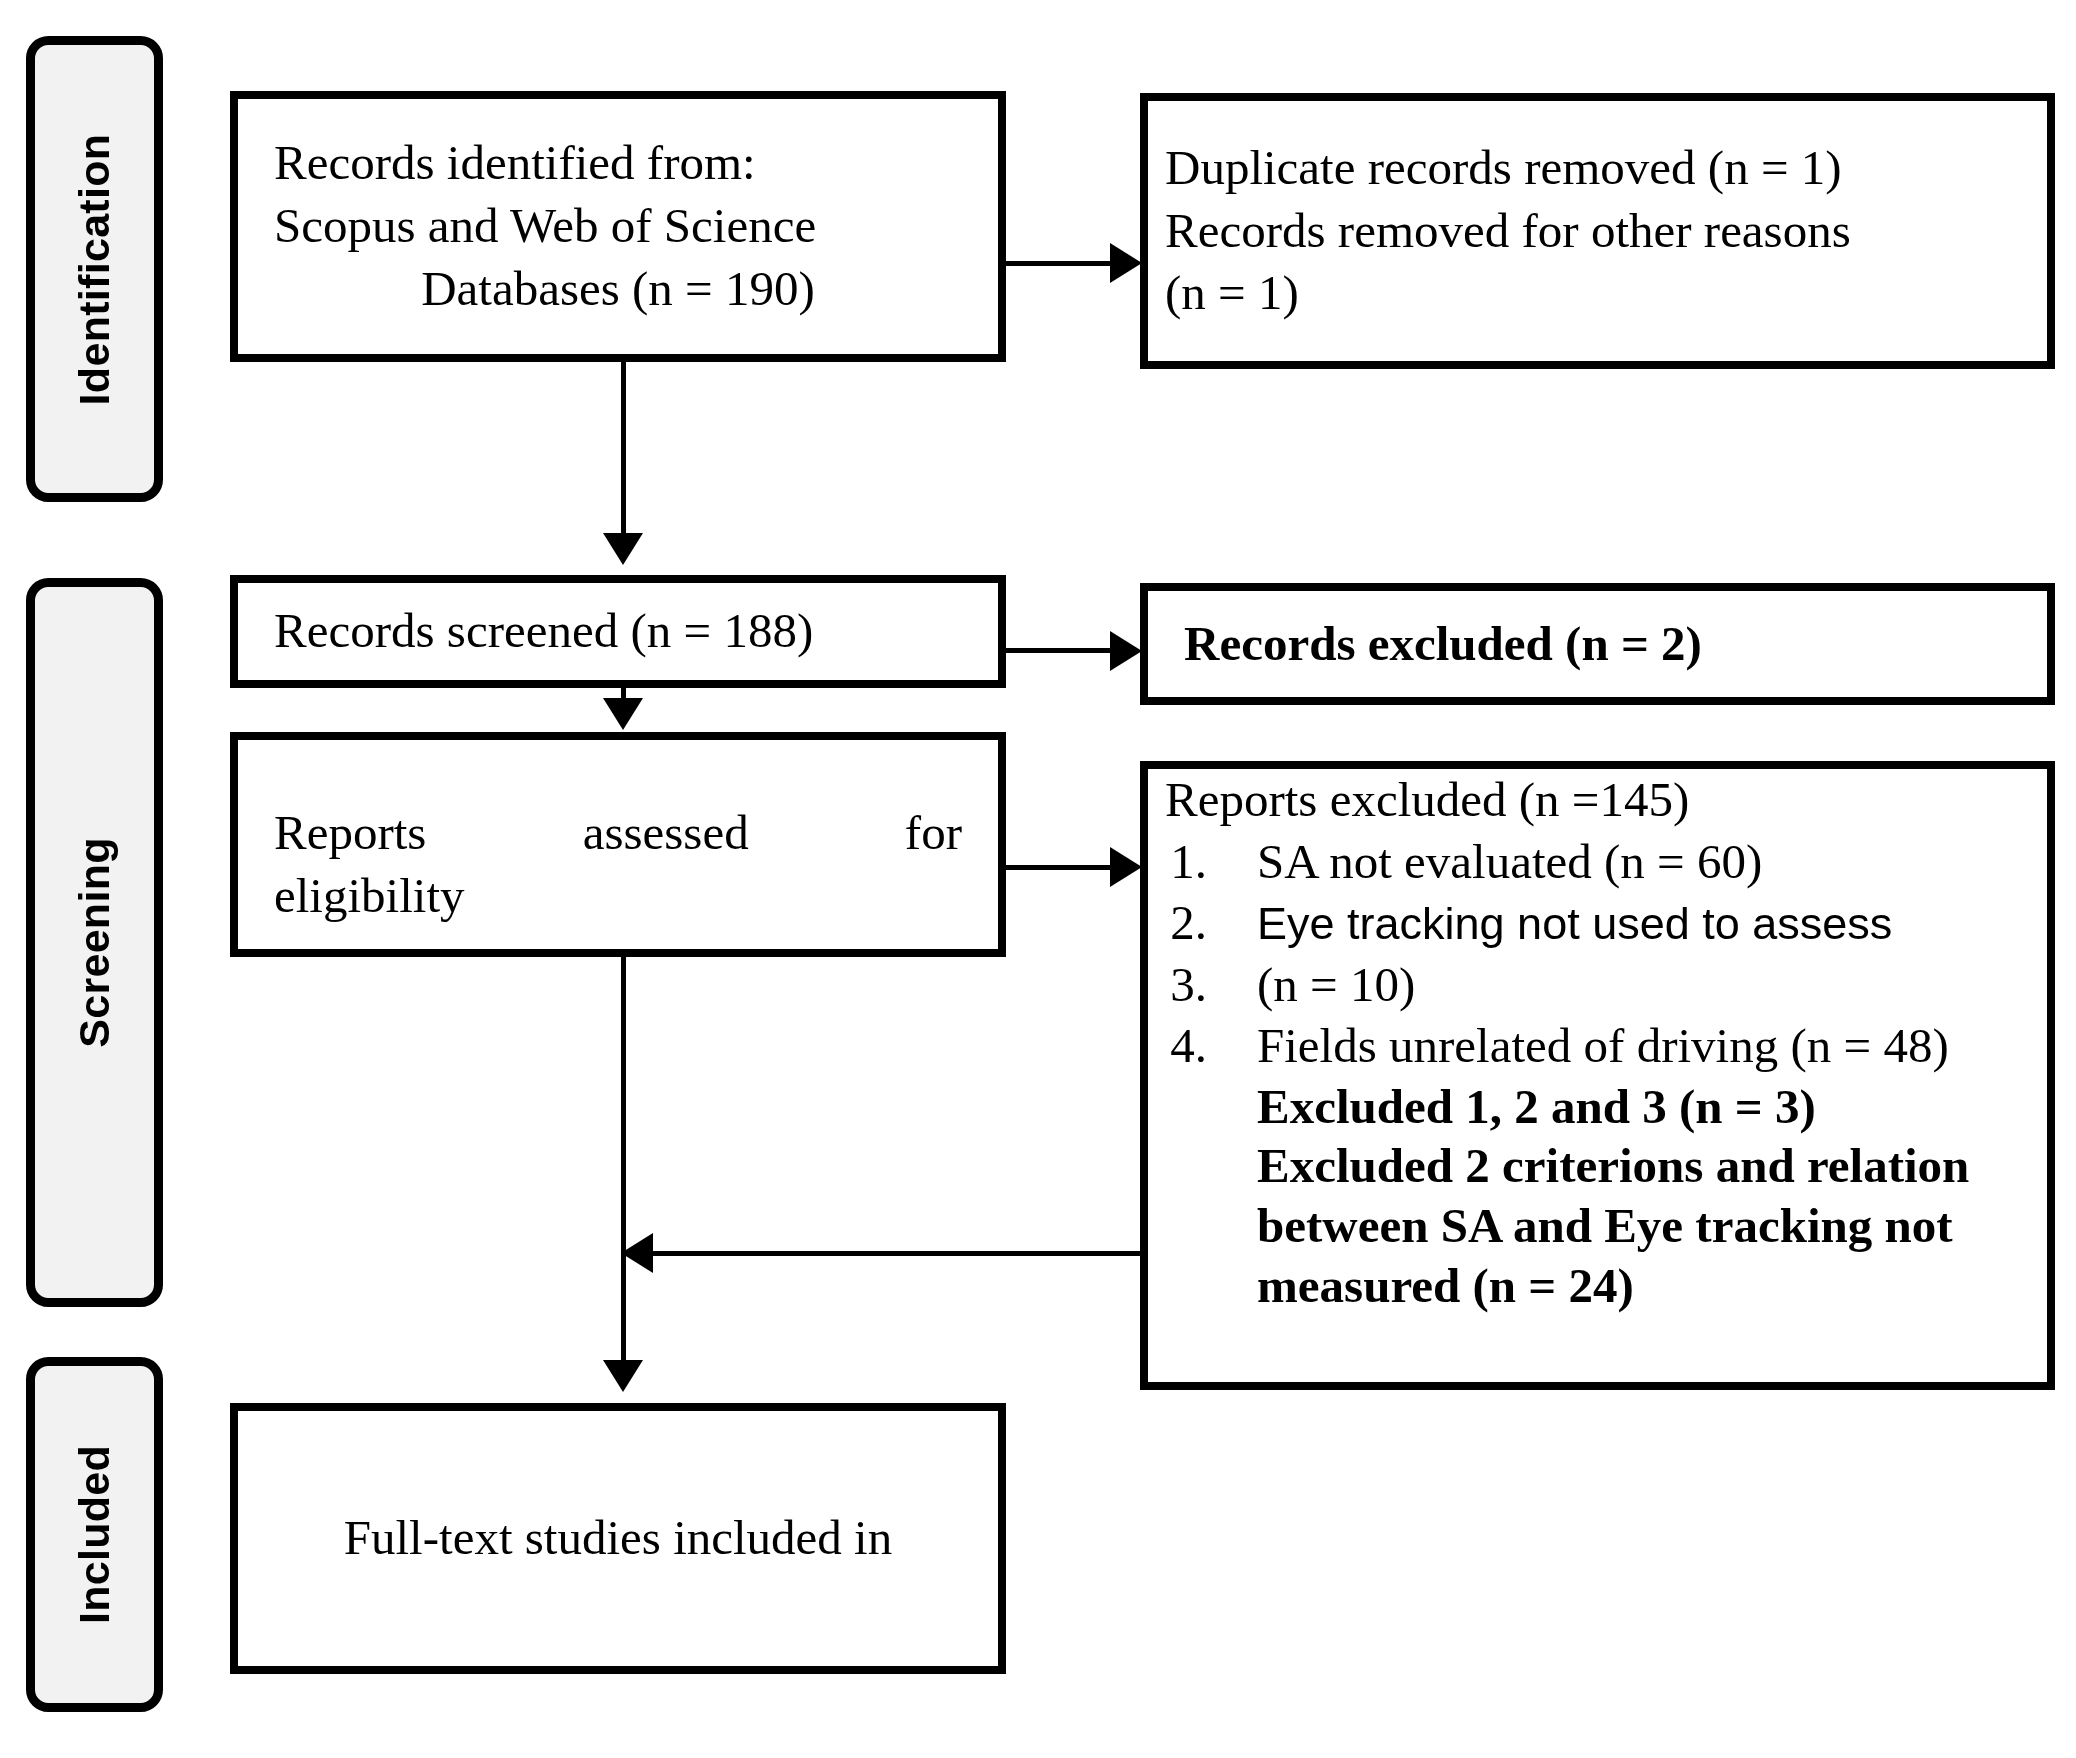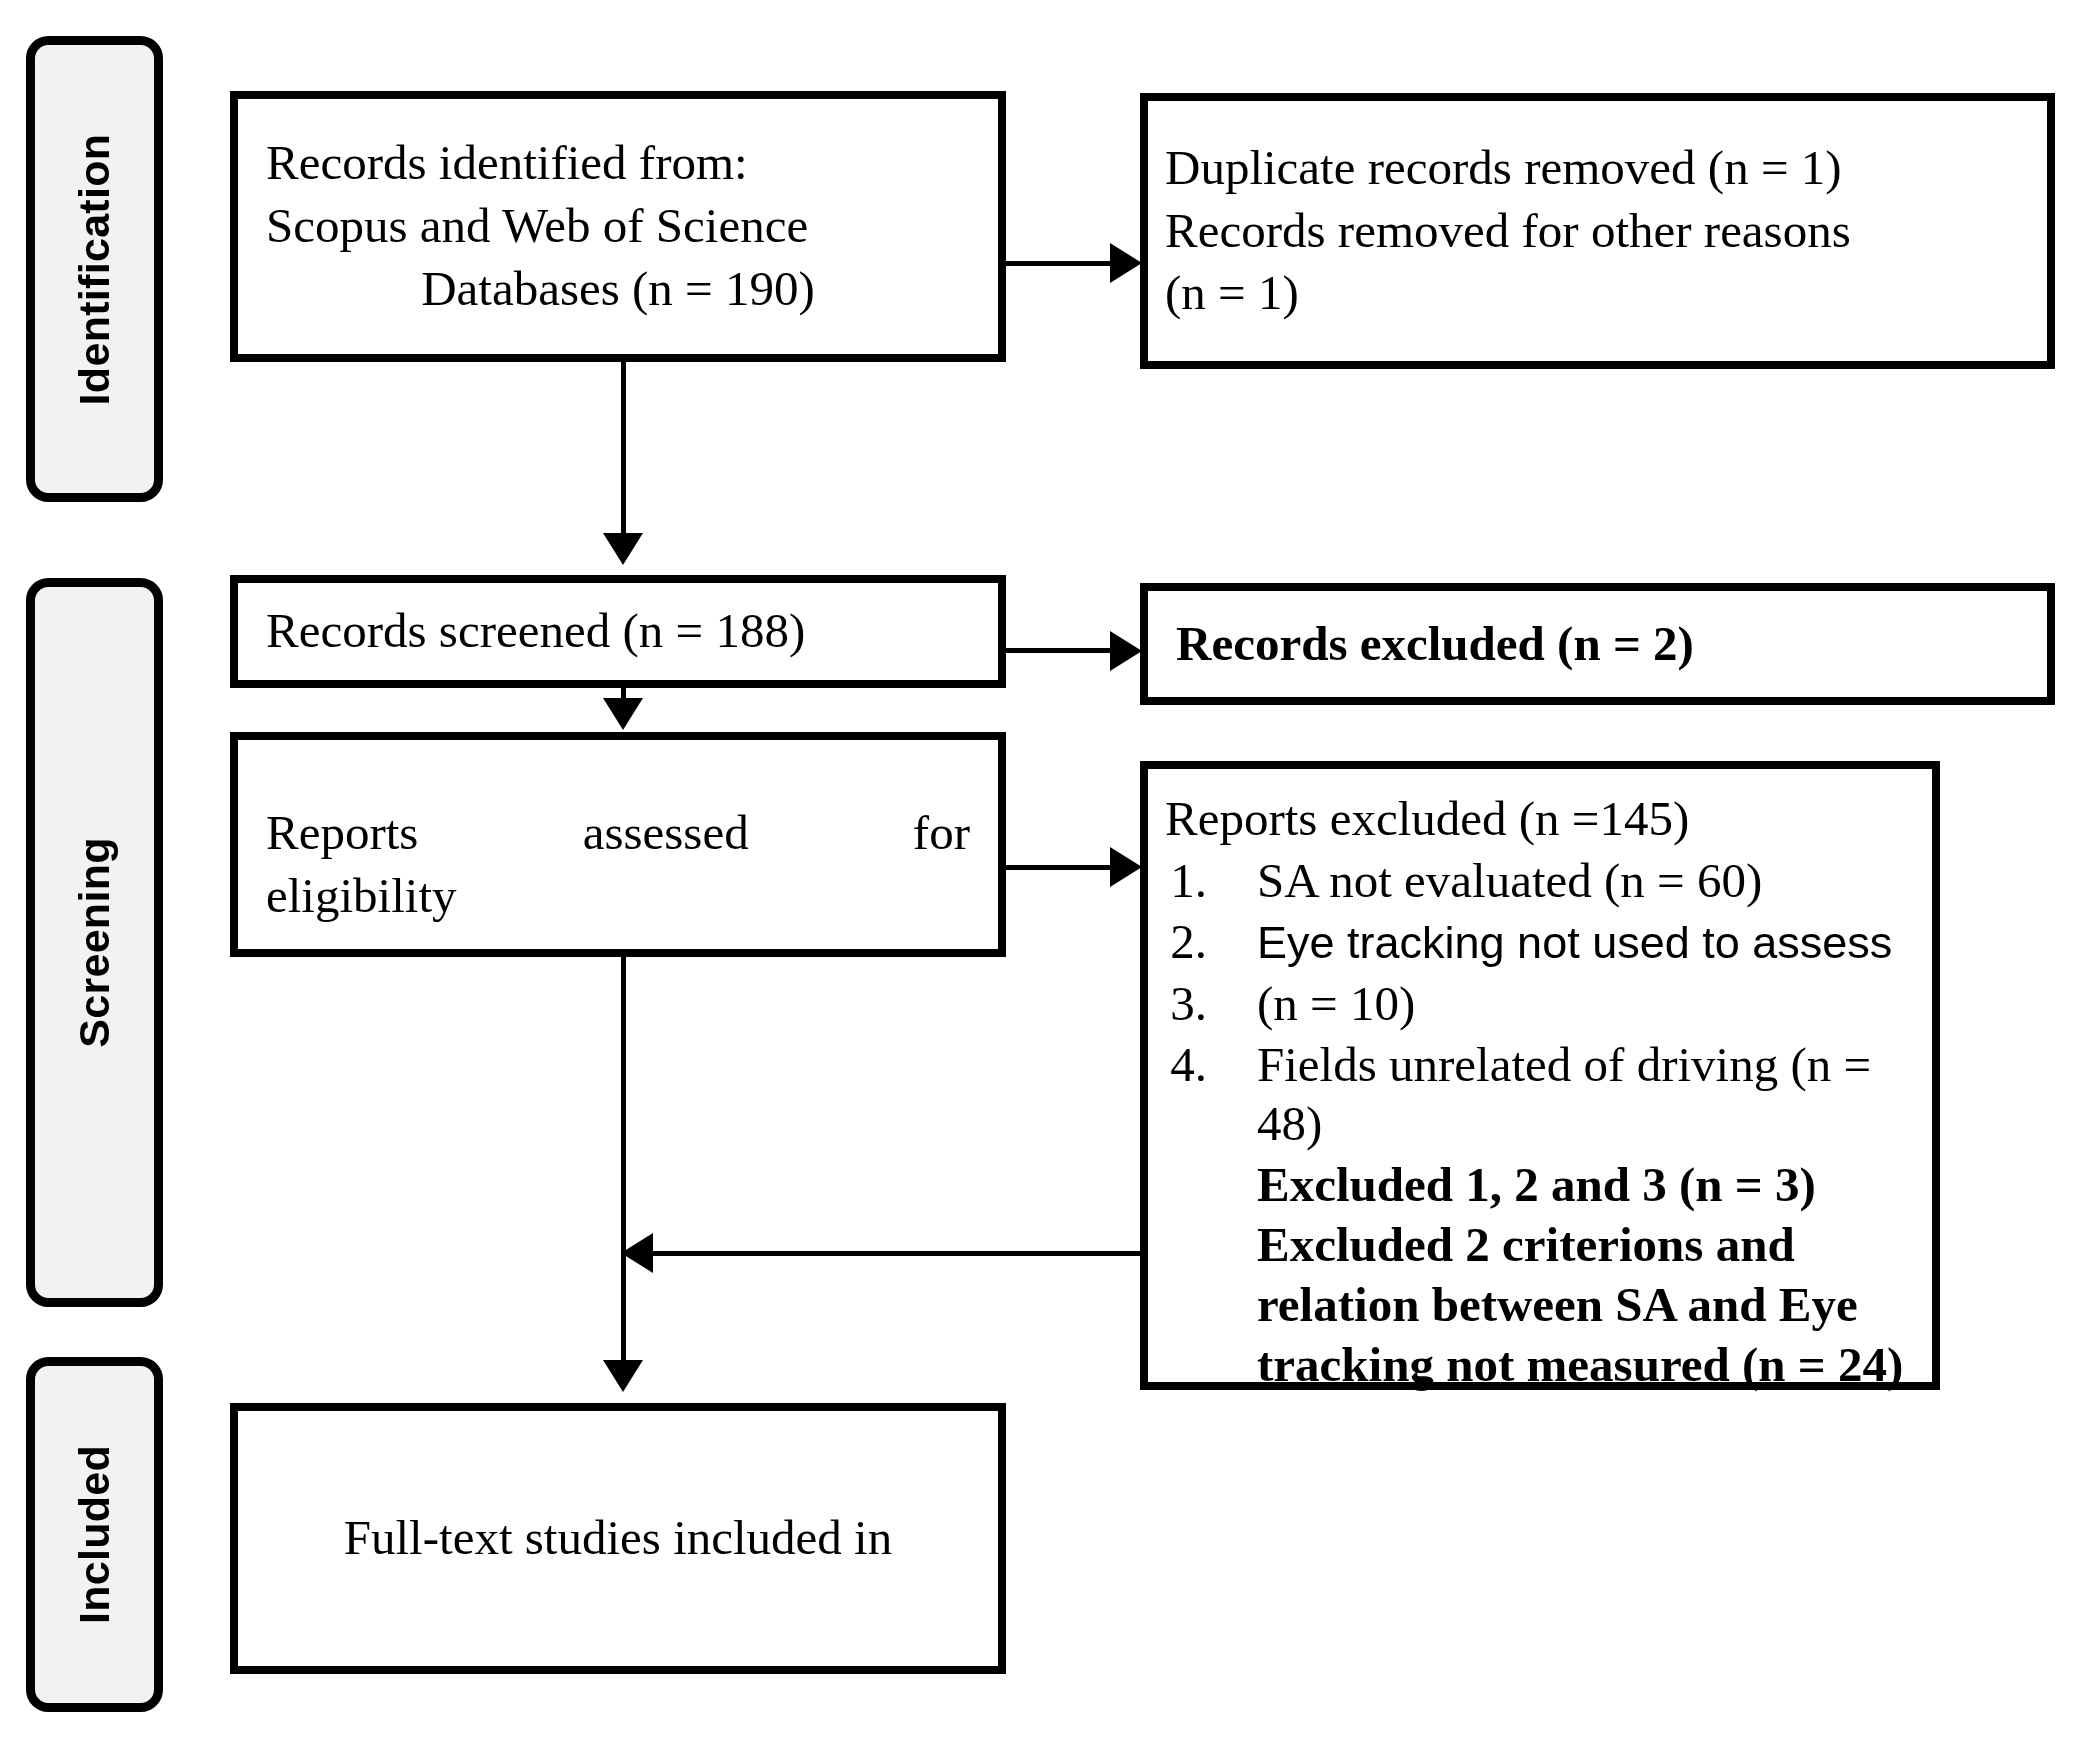--- a/index.html
+++ b/index.html
@@ -31,21 +31,21 @@
     color:#000000;
     line-height:1;
   }
 
   
   .flow-box{
     position:absolute;
     background:#ffffff;
     border:8.5px solid #000000;
     box-sizing:border-box;
-    padding:13px 28px;
+    padding:13px 36px;
     display:flex;
     flex-direction:column;
     justify-content:center;
   }
   .box-text{
     font-size:49px;
     line-height:1.28;
     color:#000000;
     margin:0;
   }
@@ -129,21 +129,21 @@
 
   <div class="flow-box" style="left:1140px;top:583px;width:915px;height:122px;font-weight:bold;">
     <p class="box-text plain">Records excluded (n = 2)</p>
   </div>
 
   <div class="flow-box" style="left:230px;top:732px;width:776px;height:225px;">
     <p class="box-text justify-left" style="text-align-last:justify;margin-top:40px;">Reports assessed for</p>
     <p class="box-text plain">eligibility</p>
   </div>
 
-  <div class="flow-box" style="left:1140px;top:761px;width:800px;height:629px;padding:21px 17px;justify-content:flex-start;">
+  <div class="flow-box" style="left:1140px;top:761px;width:915px;height:629px;padding:2px 17px;justify-content:flex-start;">
     <p class="excl-title">Reports excluded (n =145)</p>
 
     <ol class="excl-list">
       <li>
         <span class="num">1.</span>
         <span>SA not evaluated (n = 60)</span>
       </li>
       <li>
         <span class="num">2.</span>
         <span class="sans-ish">Eye tracking not used to assess</span>

